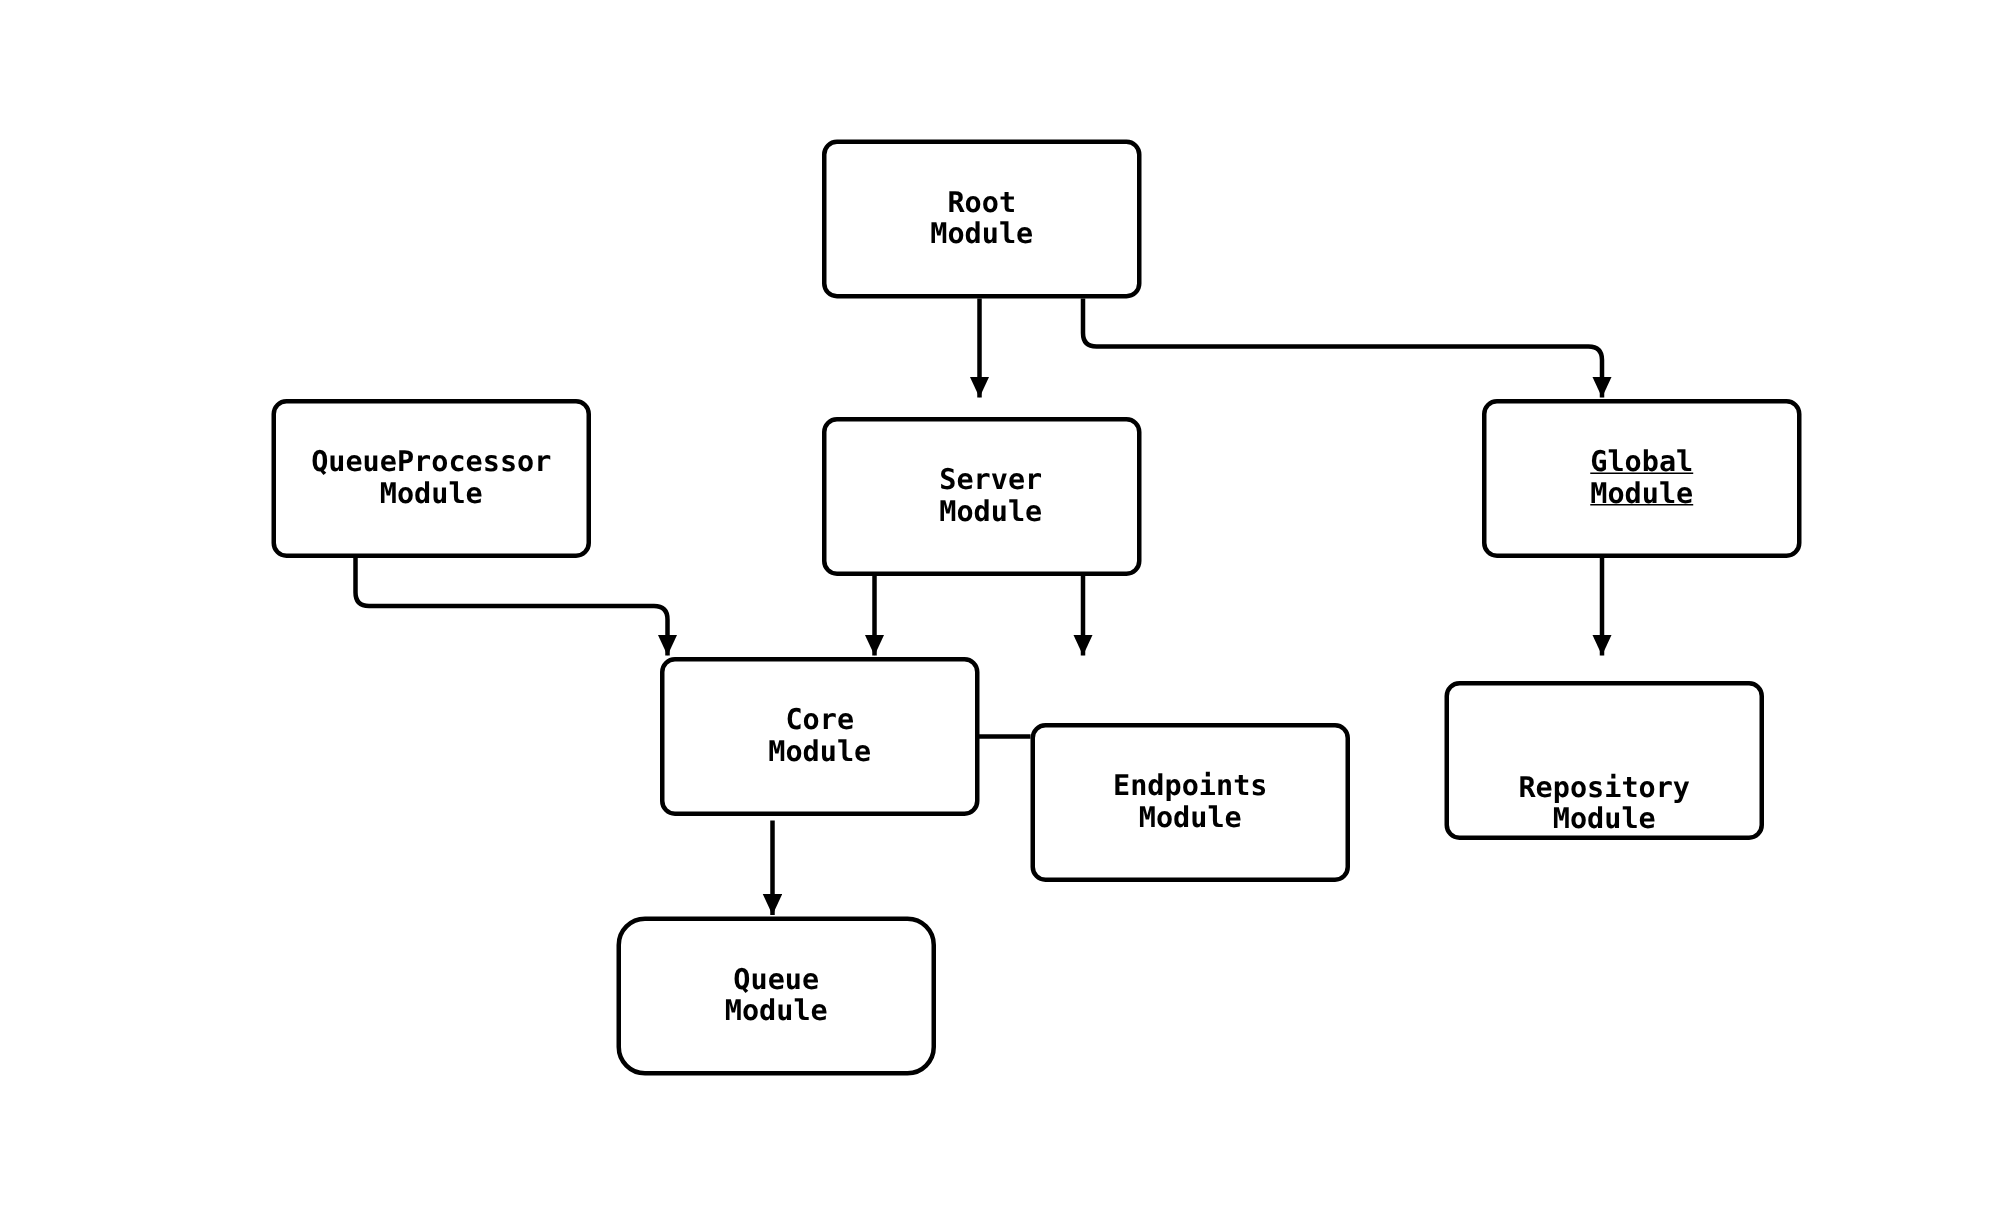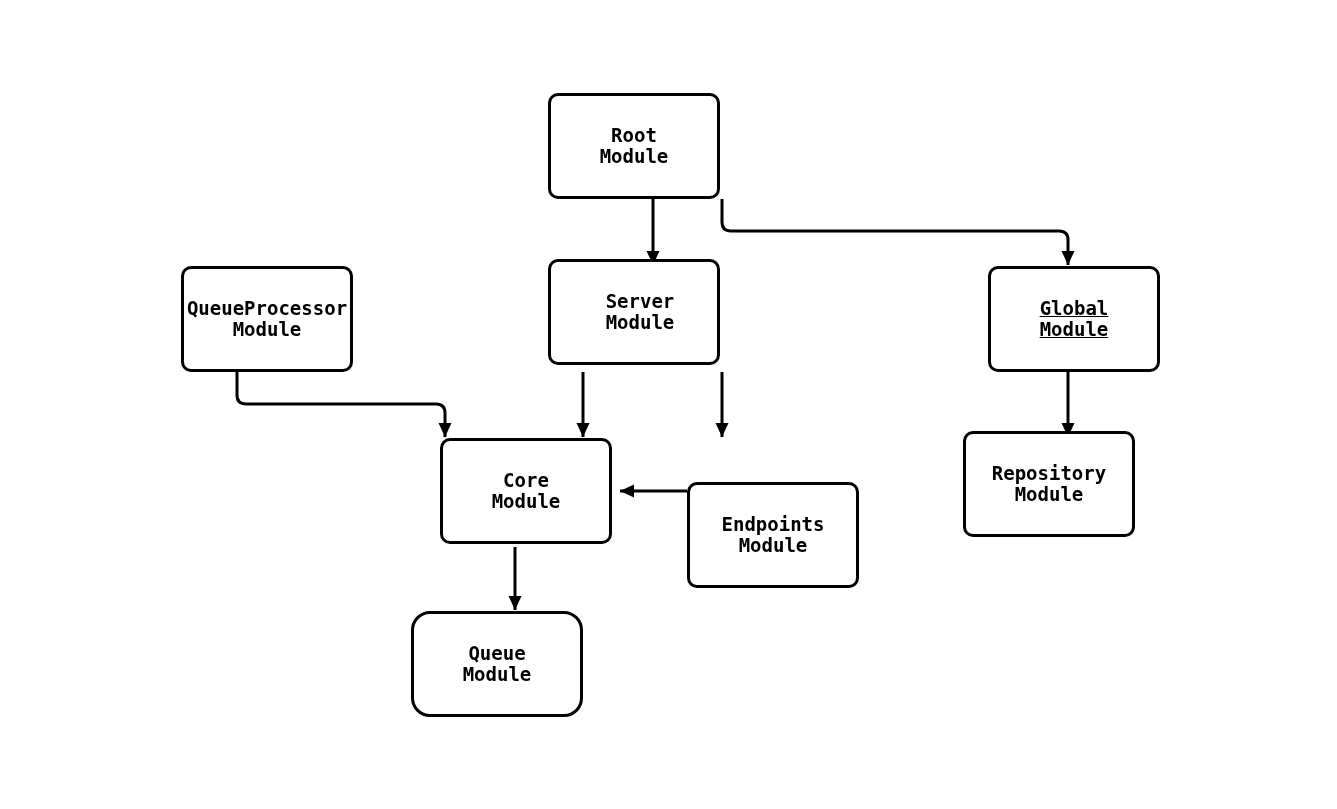--- a/index.html
+++ b/index.html
@@ -22,46 +22,46 @@
     width: 1337px;
     height: 809px;
   }
   .edge {
     fill: none;
     stroke: #000000;
     stroke-width: 3;
   }
   .node {
     position: absolute;
-    width: 172px;
+    width: 213px;
     height: 106px;
     box-sizing: border-box;
     background: #ffffff;
     border: 3px solid #000000;
     border-radius: 10px;
     display: flex;
     align-items: center;
     justify-content: center;
   }
   .node-label {
     font-family: "DejaVu Sans Mono", "Liberation Mono", monospace;
     font-weight: bold;
     font-size: 19px;
     line-height: 21px;
     color: #000000;
     text-align: center;
     white-space: pre-line;
   }
   #n-root          { left: 548px; top: 93px;  }
   #n-queueprocessor{ left: 133px; top: 266px; margin-left: 48px; }
-  #n-server        { left: 548px; top: 259px; padding-left: 12px; }
+  #n-server        { left: 548px; top: 278px; padding-left: 12px; }
   #n-global        { left: 988px; top: 266px; text-decoration: underline; }
   #n-core          { left: 410px; top: 438px; margin-left: 30px; }
   #n-endpoints     { left: 687px; top: 438px; margin-top: 44px; }
-  #n-repository    { left: 963px; top: 431px; }
+  #n-repository    { left: 963px; top: 454px; align-items: flex-end; }
   #n-queue         { left: 411px; top: 611px; border-radius: 19px; }
 </style>
 </head>
 <body>
 
 <div id="canvas">
 
   <svg id="edges" viewBox="0 0 1337 809" xmlns="http://www.w3.org/2000/svg">
     <defs>
       <marker id="arrow" markerUnits="userSpaceOnUse" markerWidth="20" markerHeight="20" refX="14" refY="6.5" orient="auto">

